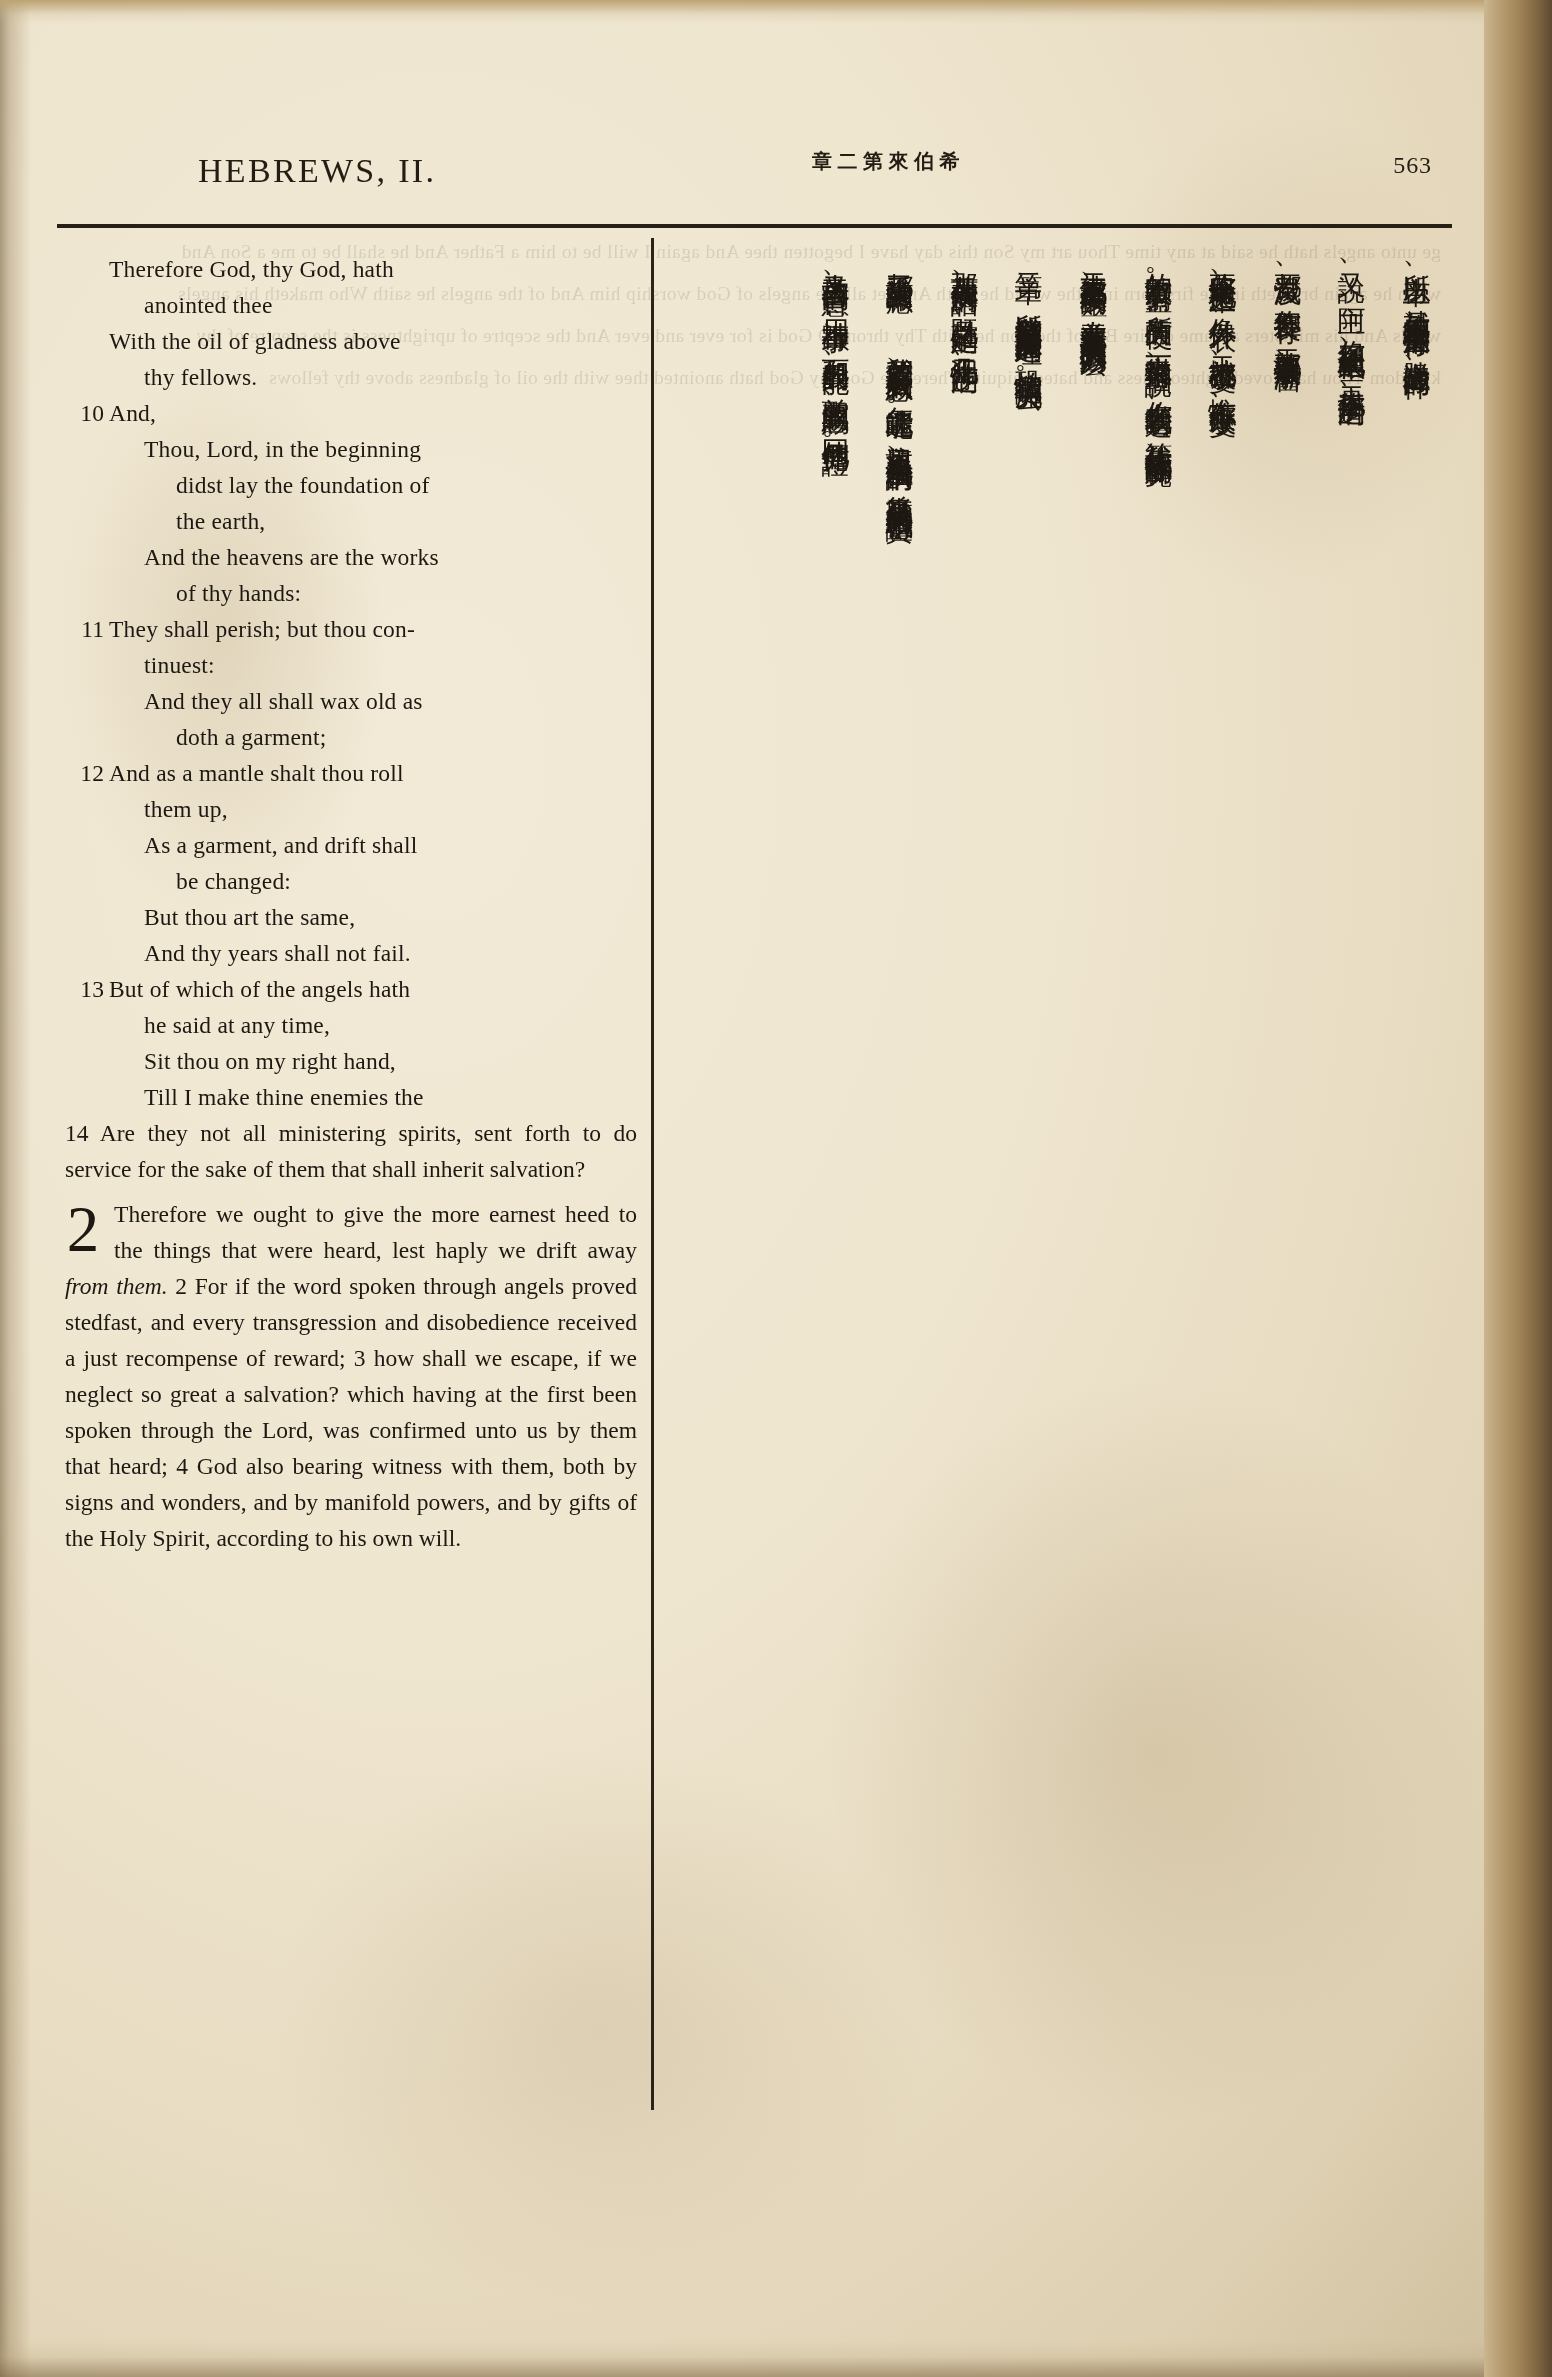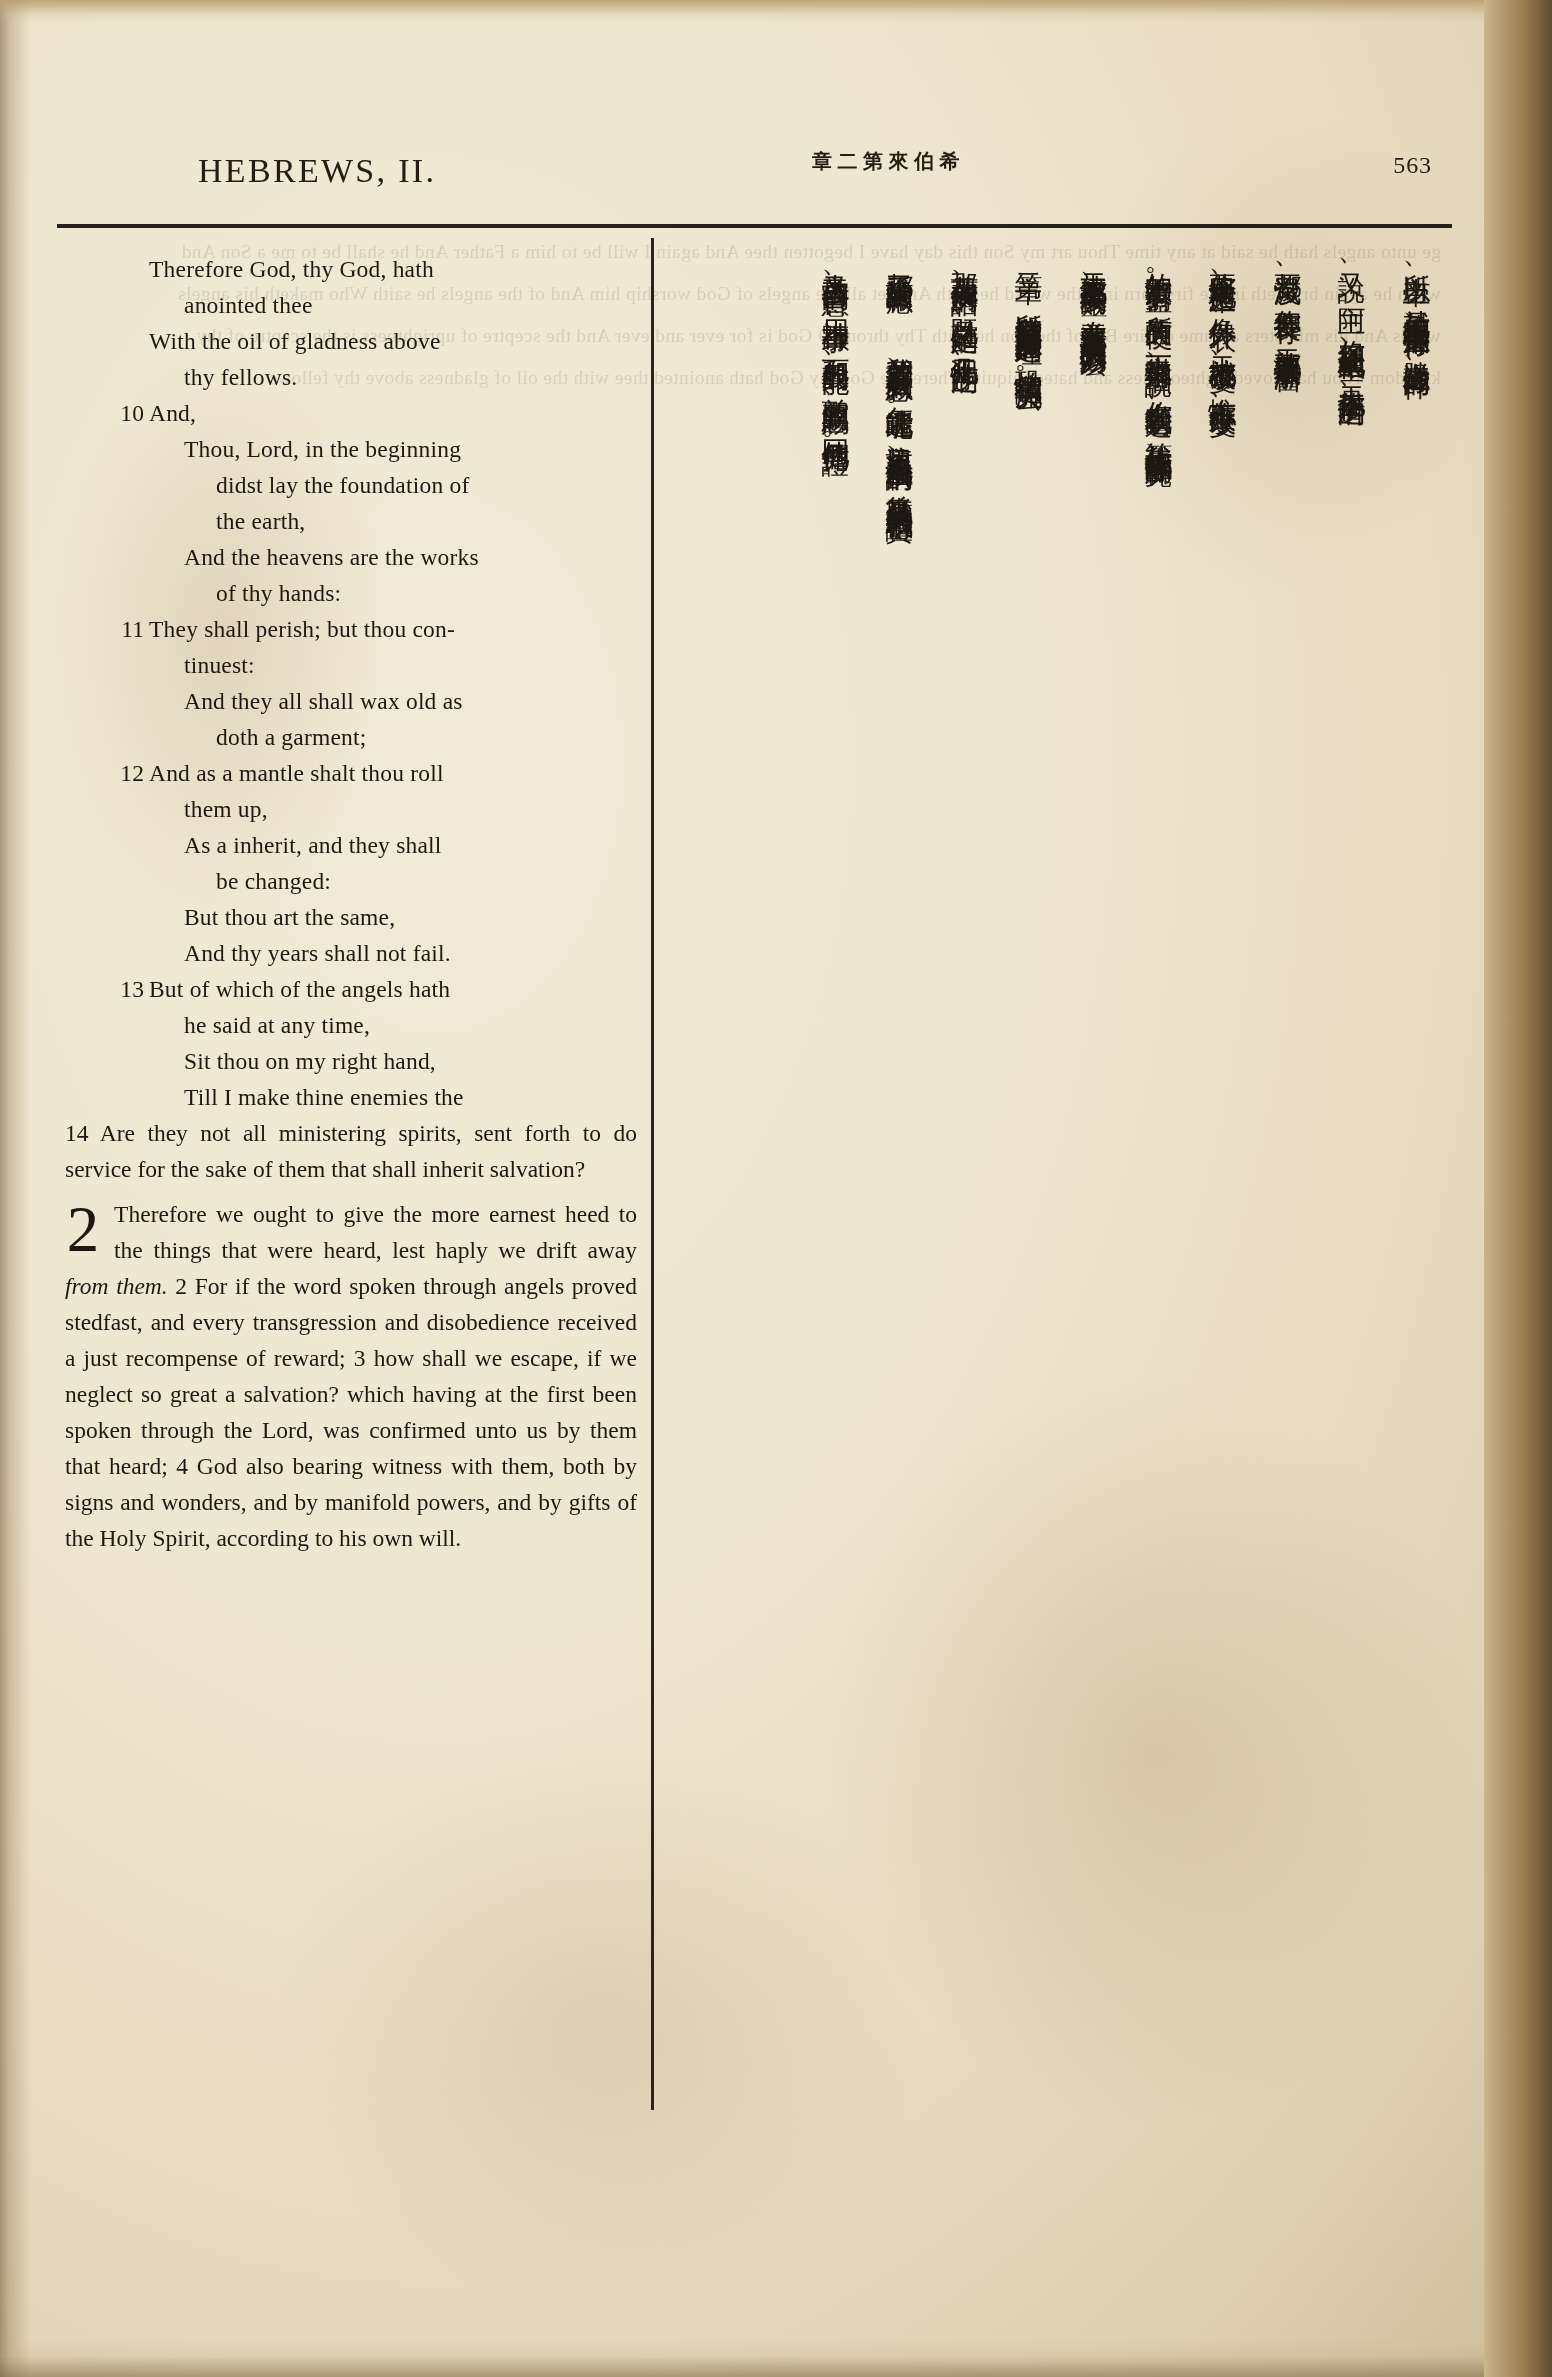--- a/index.html
+++ b/index.html
@@ -124,21 +124,21 @@
   
   #english-col {
     position: absolute;
     left: 65px;
     top: 251px;
     width: 572px;
     color: #1d1812;
     font-size: 23.5px;
     line-height: 36px;
   }
-  .vline { position: relative; white-space: nowrap; margin-left: 40px; }
+  .vline { position: relative; white-space: nowrap; }
   .vline .vnum {
     position: absolute;
     left: -1.8px;
     width: 41px;
     text-align: right;
   }
   .ind0 { padding-left: 44px; }
   .ind1 { padding-left: 79px; }
   .ind2 { padding-left: 111px; }
   .just { text-align: justify; }
@@ -219,21 +219,21 @@
         <div class="vline ind2"><span>didst lay the foundation of</span></div>
         <div class="vline ind2"><span>the earth,</span></div>
         <div class="vline ind1"><span>And the heavens are the works</span></div>
         <div class="vline ind2"><span>of thy hands:</span></div>
         <div class="vline ind0"><span class="vnum">11</span><span>They shall perish; but thou con-</span></div>
         <div class="vline ind1"><span>tinuest:</span></div>
         <div class="vline ind1"><span>And they all shall wax old as</span></div>
         <div class="vline ind2"><span>doth a garment;</span></div>
         <div class="vline ind0"><span class="vnum">12</span><span>And as a mantle shalt thou roll</span></div>
         <div class="vline ind1"><span>them up,</span></div>
-        <div class="vline ind1"><span>As a inherit, and they shall</span></div>
+        <div class="vline ind1"><span>As a garment, and drift shall</span></div>
         <div class="vline ind2"><span>be changed:</span></div>
         <div class="vline ind1"><span>But thou art the same,</span></div>
         <div class="vline ind1"><span>And thy years shall not fail.</span></div>
         <div class="vline ind0"><span class="vnum">13</span><span>But of which of the angels hath</span></div>
         <div class="vline ind1"><span>he said at any time,</span></div>
         <div class="vline ind1"><span>Sit thou on my right hand,</span></div>
         <div class="vline ind1"><span>Till I make thine enemies the</span></div>
       </div>
     <div id="verse14" class="just">14 Are they not all ministering spirits, sent forth to do service for the sake of them that shall inherit salvation?</div>
     <div id="prose">

